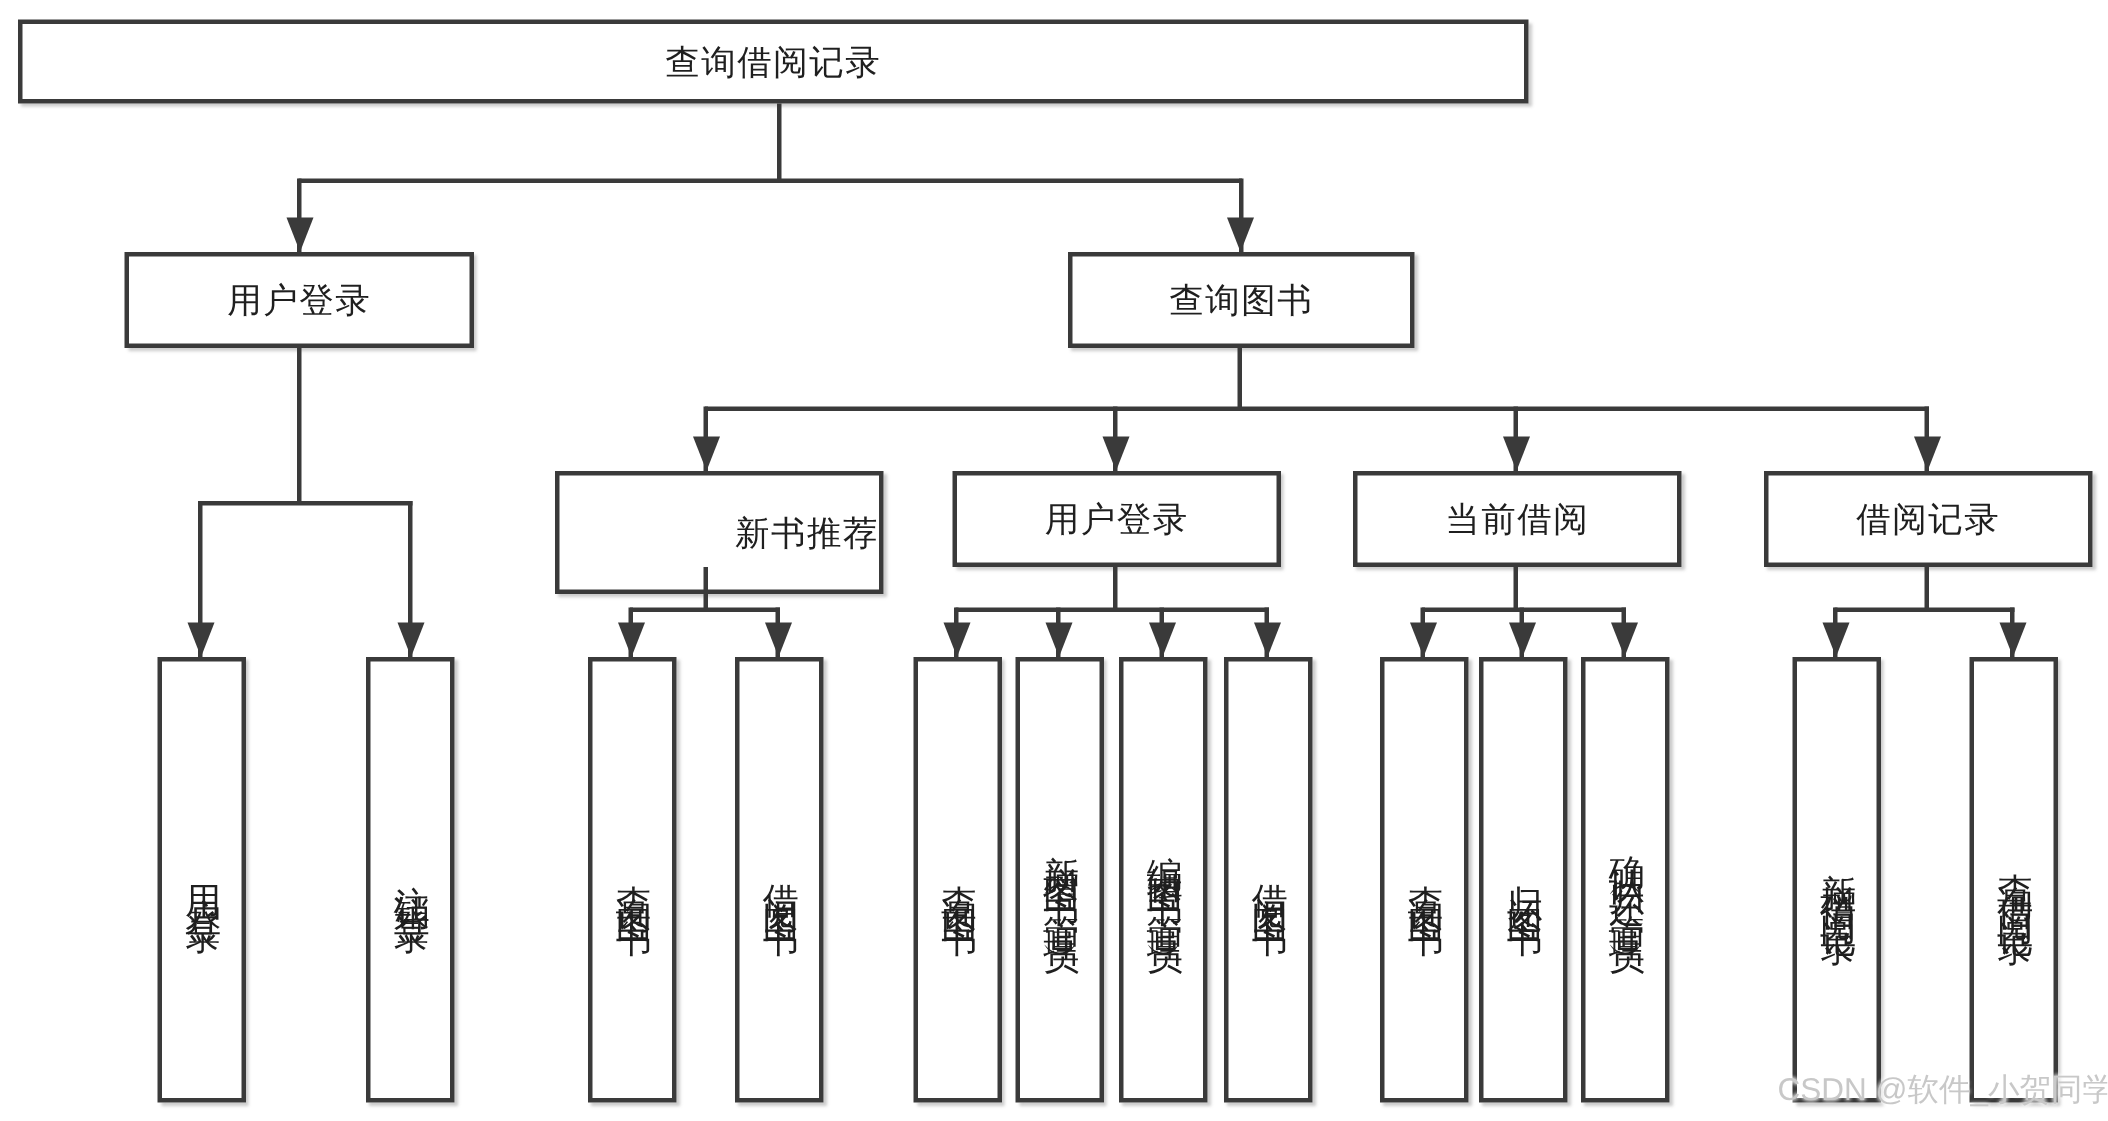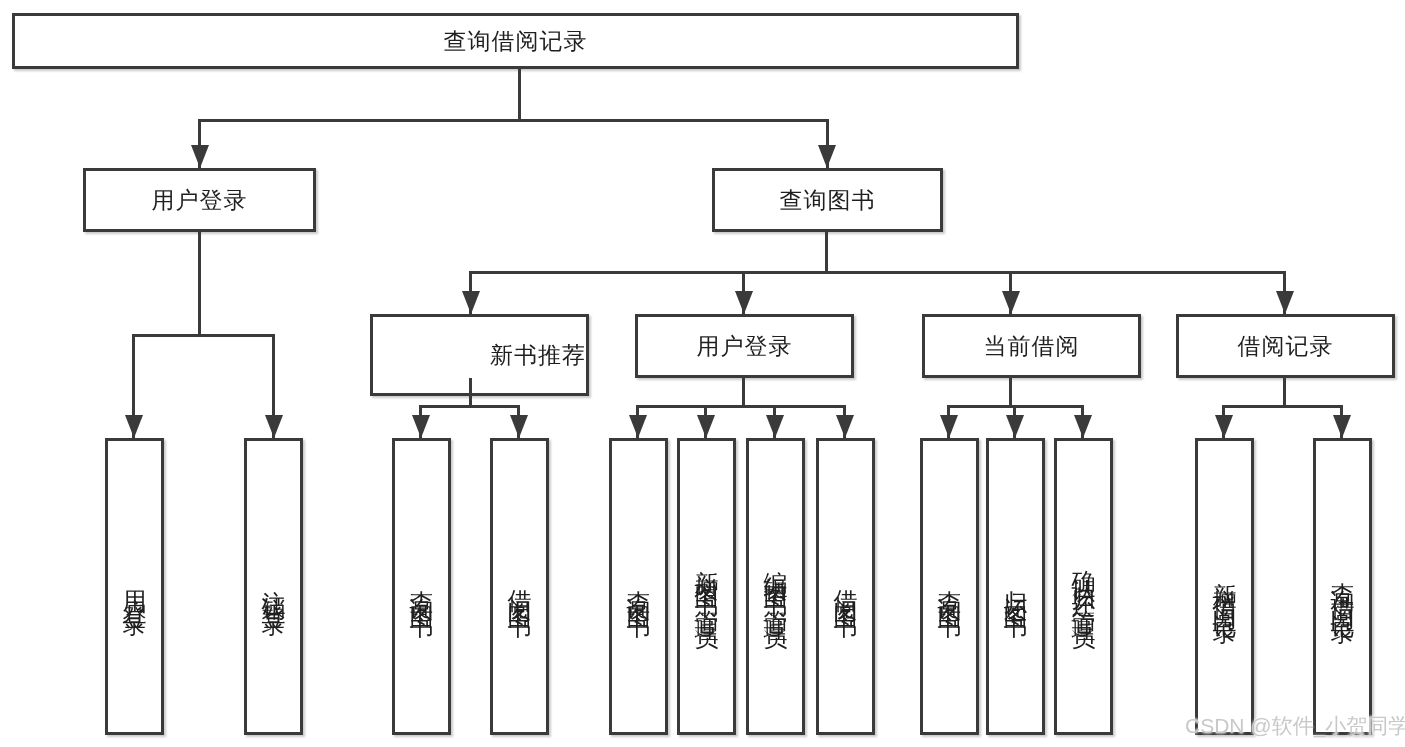--- a/index.html
+++ b/index.html
@@ -71,21 +71,21 @@
   <div class="ar" style="left:1002px;top:291px;"></div>
   <div class="vl" style="left:1283px;top:271px;height:43px;"></div>
   <div class="ar" style="left:1276px;top:291px;"></div>
 
   <div class="box h" style="left:370px;top:314px;width:219px;height:82px;justify-content:flex-end;">
     <span>新书推荐</span>
   </div>
   <div class="box h" style="left:635px;top:314px;width:219px;height:64px;">
     <span>用户登录</span>
   </div>
-  <div class="box h" style="left:902px;top:314px;width:219px;height:64px;margin-left:20px;">
+  <div class="box h" style="left:902px;top:314px;width:219px;height:64px;">
     <span>当前借阅</span>
   </div>
   <div class="box h" style="left:1176px;top:314px;width:219px;height:64px;">
     <span>借阅记录</span>
   </div>
 
   <div class="vl" style="left:469px;top:378px;height:29px;"></div>
   <div class="hl" style="left:420px;top:405px;width:100px;"></div>
   <div class="vl" style="left:419px;top:405px;height:33px;"></div>
   <div class="ar" style="left:412px;top:415px;"></div>

